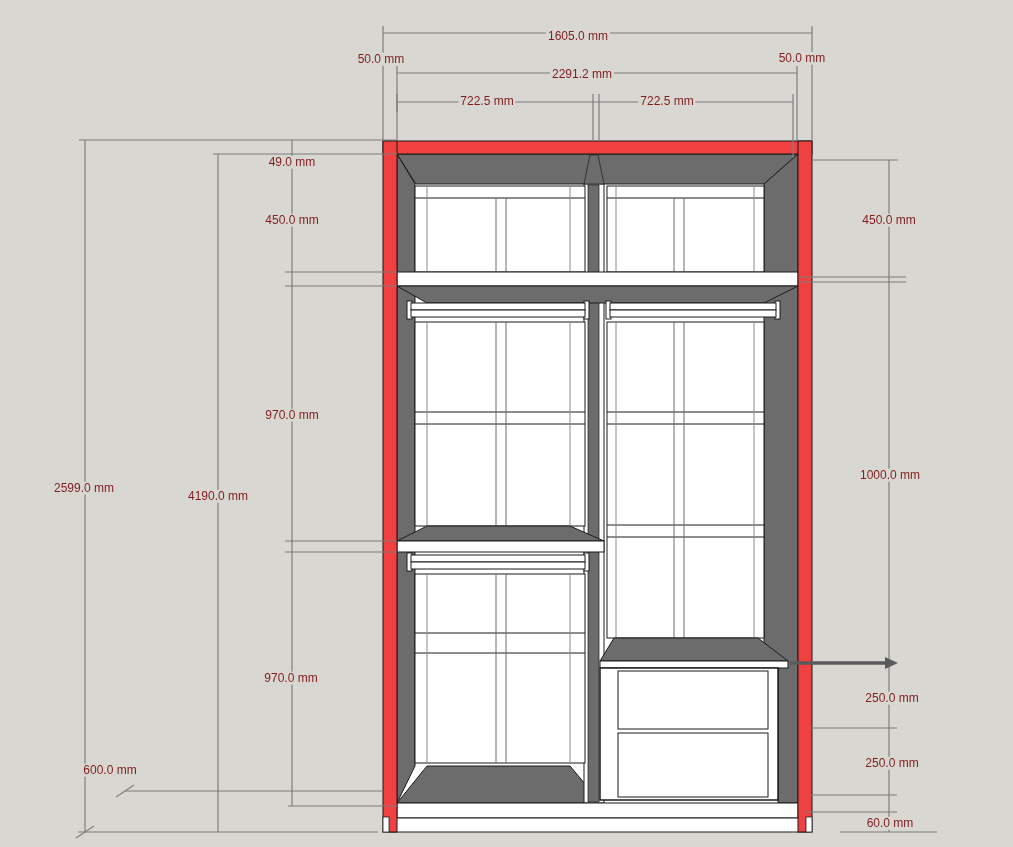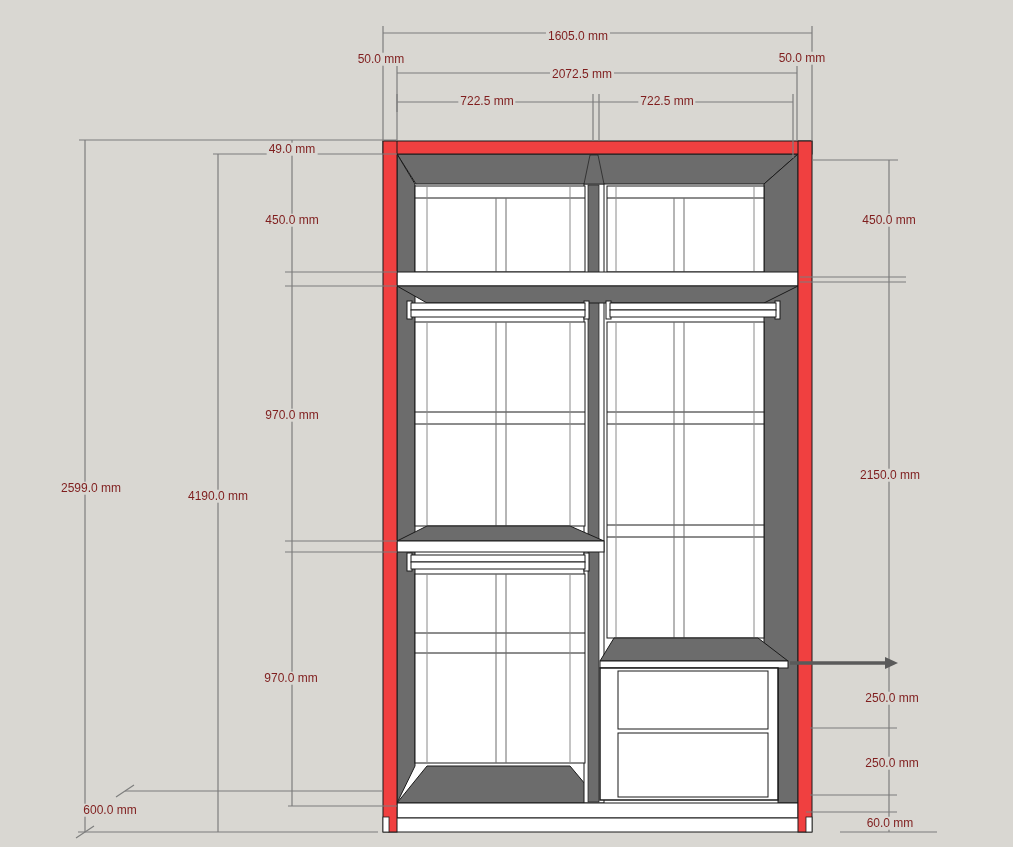--- a/index.html
+++ b/index.html
@@ -164,31 +164,31 @@
     <line x1="806" y1="812" x2="897" y2="812"></line>
     <line x1="840" y1="832" x2="937" y2="832"></line>
   </g>
   <line x1="790" y1="663" x2="886" y2="663" stroke="#5a5a5a" stroke-width="3.5"></line>
   <polygon points="898,663 885,657 885,669" fill="#5a5a5a"></polygon>
 </svg>
 
 <div class="dim" style="left:578px;top:36px">1605.0 mm</div>
 <div class="dim" style="left:381px;top:59px">50.0 mm</div>
 <div class="dim" style="left:802px;top:58px">50.0 mm</div>
-<div class="dim" style="left:582px;top:74px">2072.5 mm</div>
+<div class="dim" style="left:582px;top:74px">2291.2 mm</div>
 <div class="dim" style="left:487px;top:101px">722.5 mm</div>
 <div class="dim" style="left:667px;top:101px">722.5 mm</div>
 
-<div class="dim" style="left:292px;top:149px">49.0 mm</div>
+<div class="dim" style="left:292px;top:162px">49.0 mm</div>
 <div class="dim" style="left:292px;top:220px">450.0 mm</div>
 <div class="dim" style="left:292px;top:415px">970.0 mm</div>
 <div class="dim" style="left:291px;top:678px">970.0 mm</div>
-<div class="dim" style="left:91px;top:488px">2599.0 mm</div>
+<div class="dim" style="left:84px;top:488px">2599.0 mm</div>
 <div class="dim" style="left:218px;top:496px">4190.0 mm</div>
-<div class="dim" style="left:110px;top:810px">600.0 mm</div>
+<div class="dim" style="left:110px;top:770px">600.0 mm</div>
 
 <div class="dim" style="left:889px;top:220px">450.0 mm</div>
-<div class="dim" style="left:890px;top:475px">2150.0 mm</div>
+<div class="dim" style="left:890px;top:475px">1000.0 mm</div>
 <div class="dim" style="left:892px;top:698px">250.0 mm</div>
 <div class="dim" style="left:892px;top:763px">250.0 mm</div>
 <div class="dim" style="left:890px;top:823px">60.0 mm</div>
 
 </div>
 
 </body></html>

